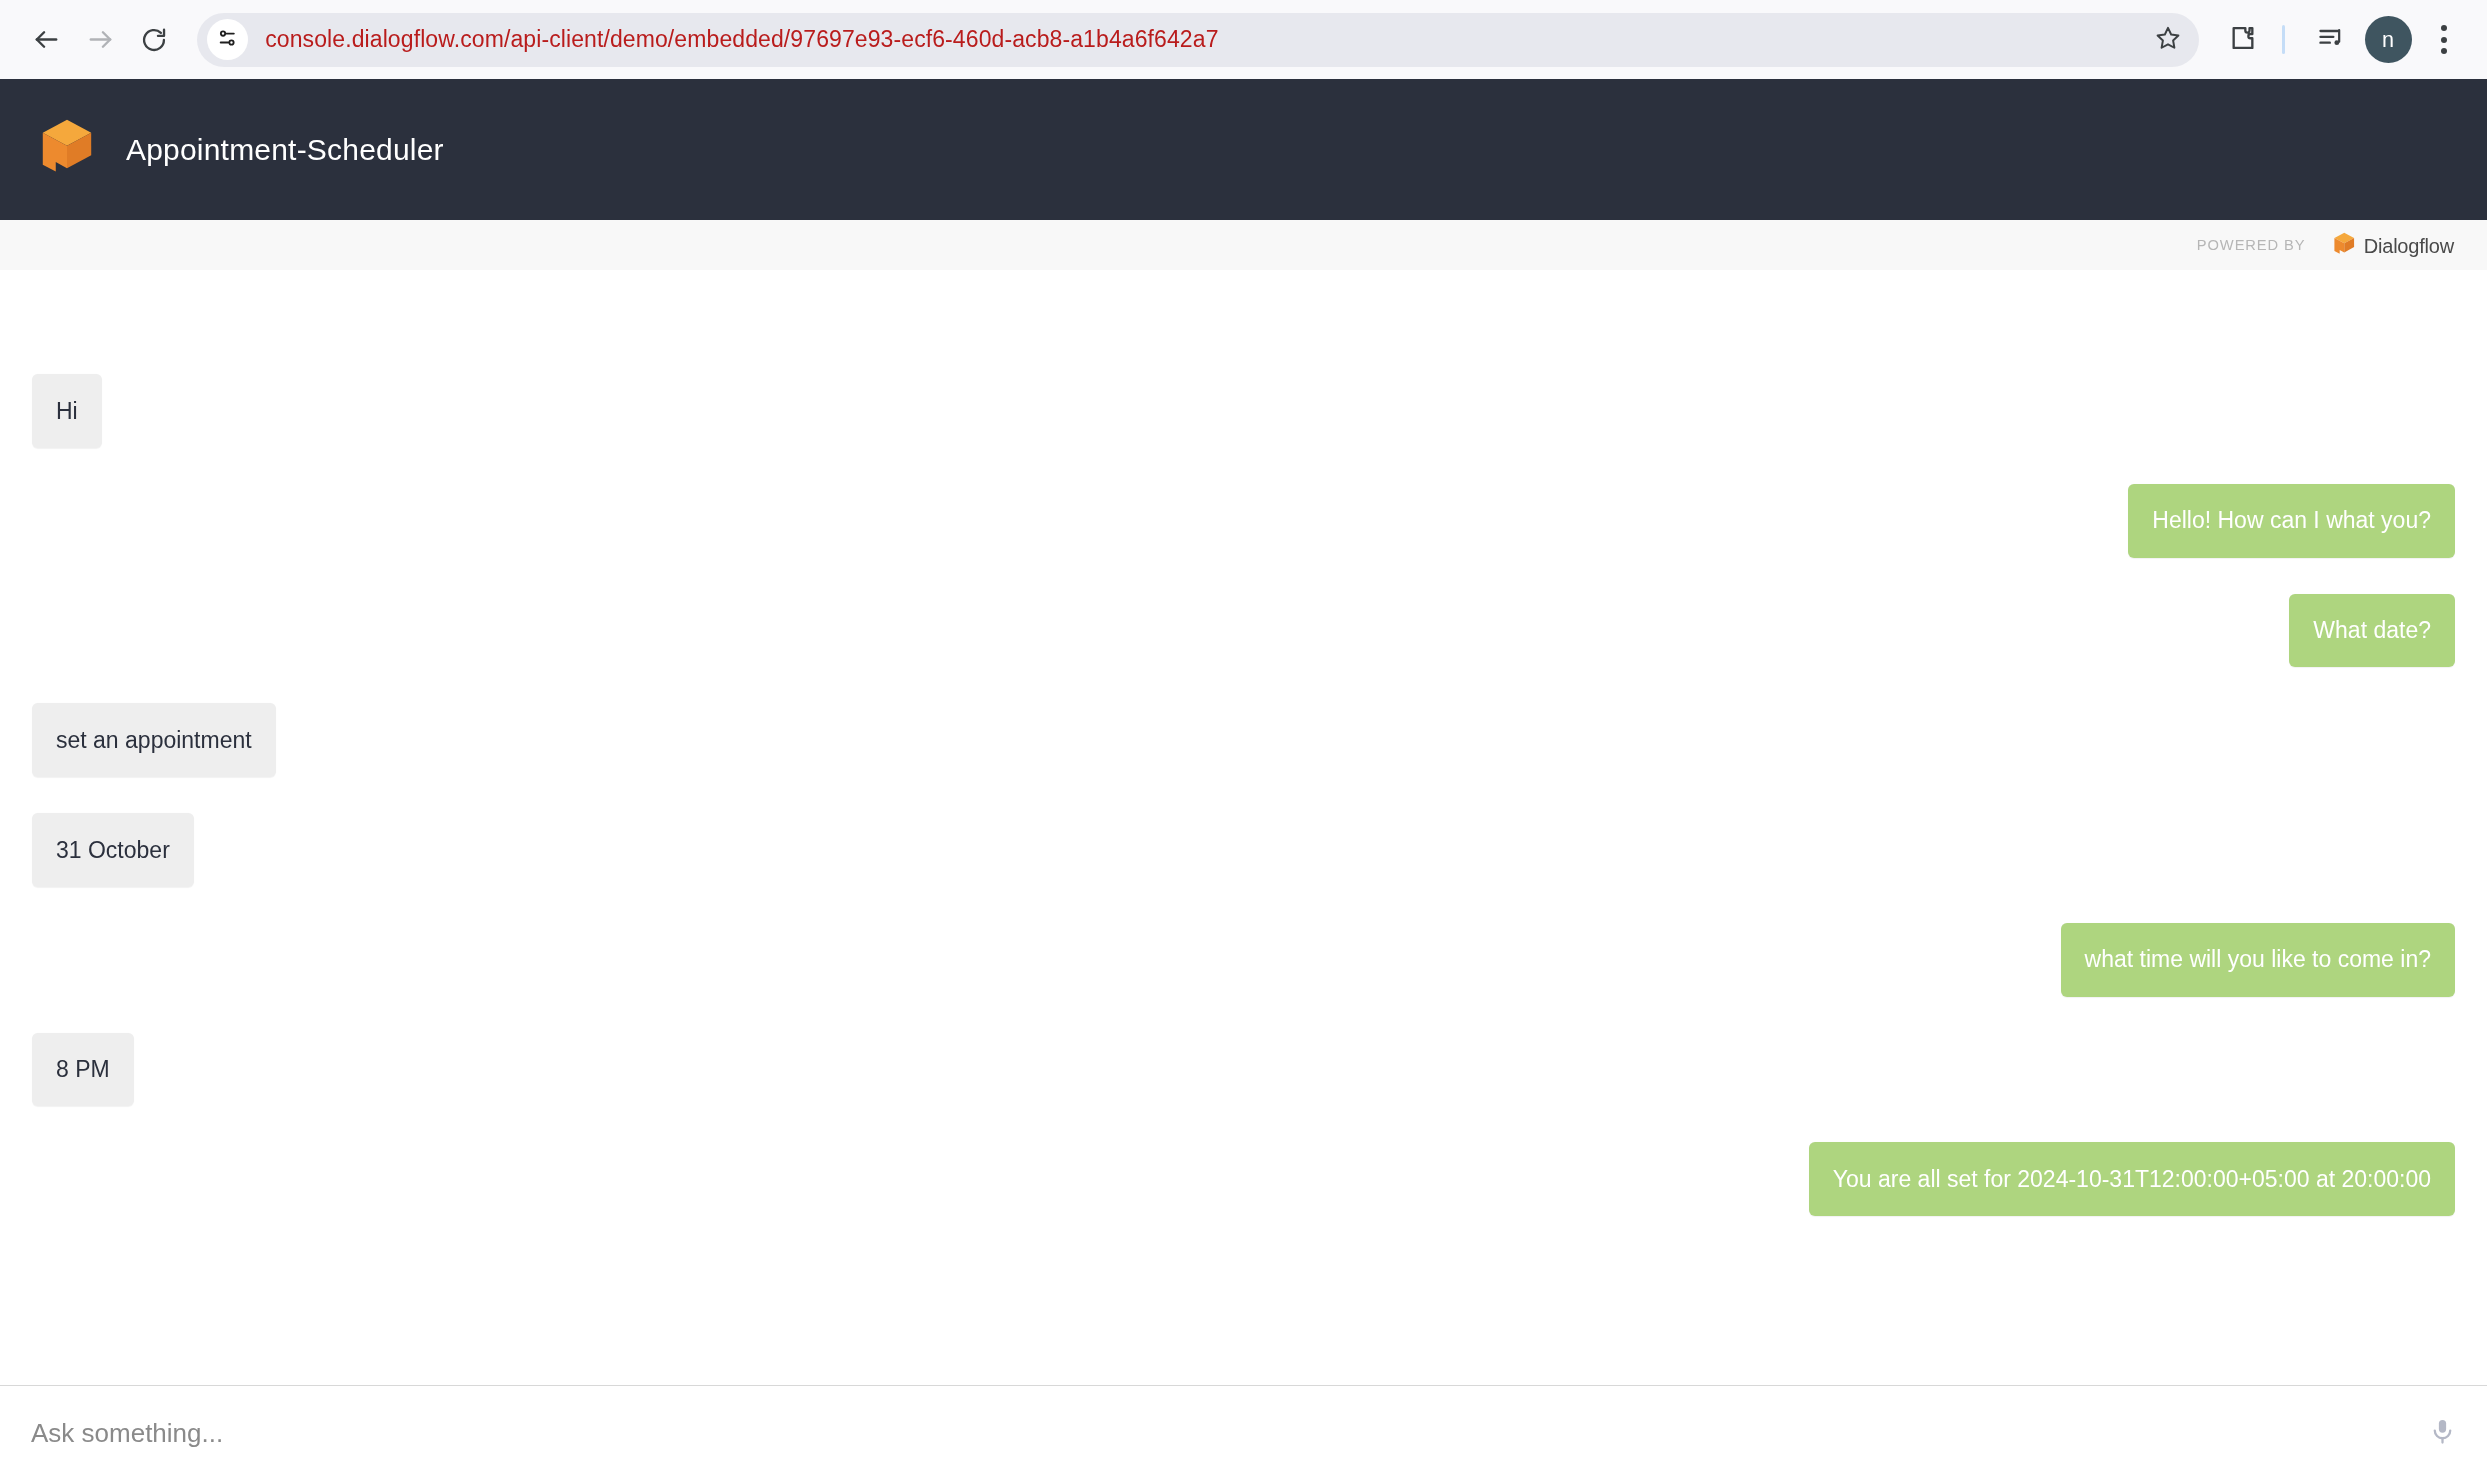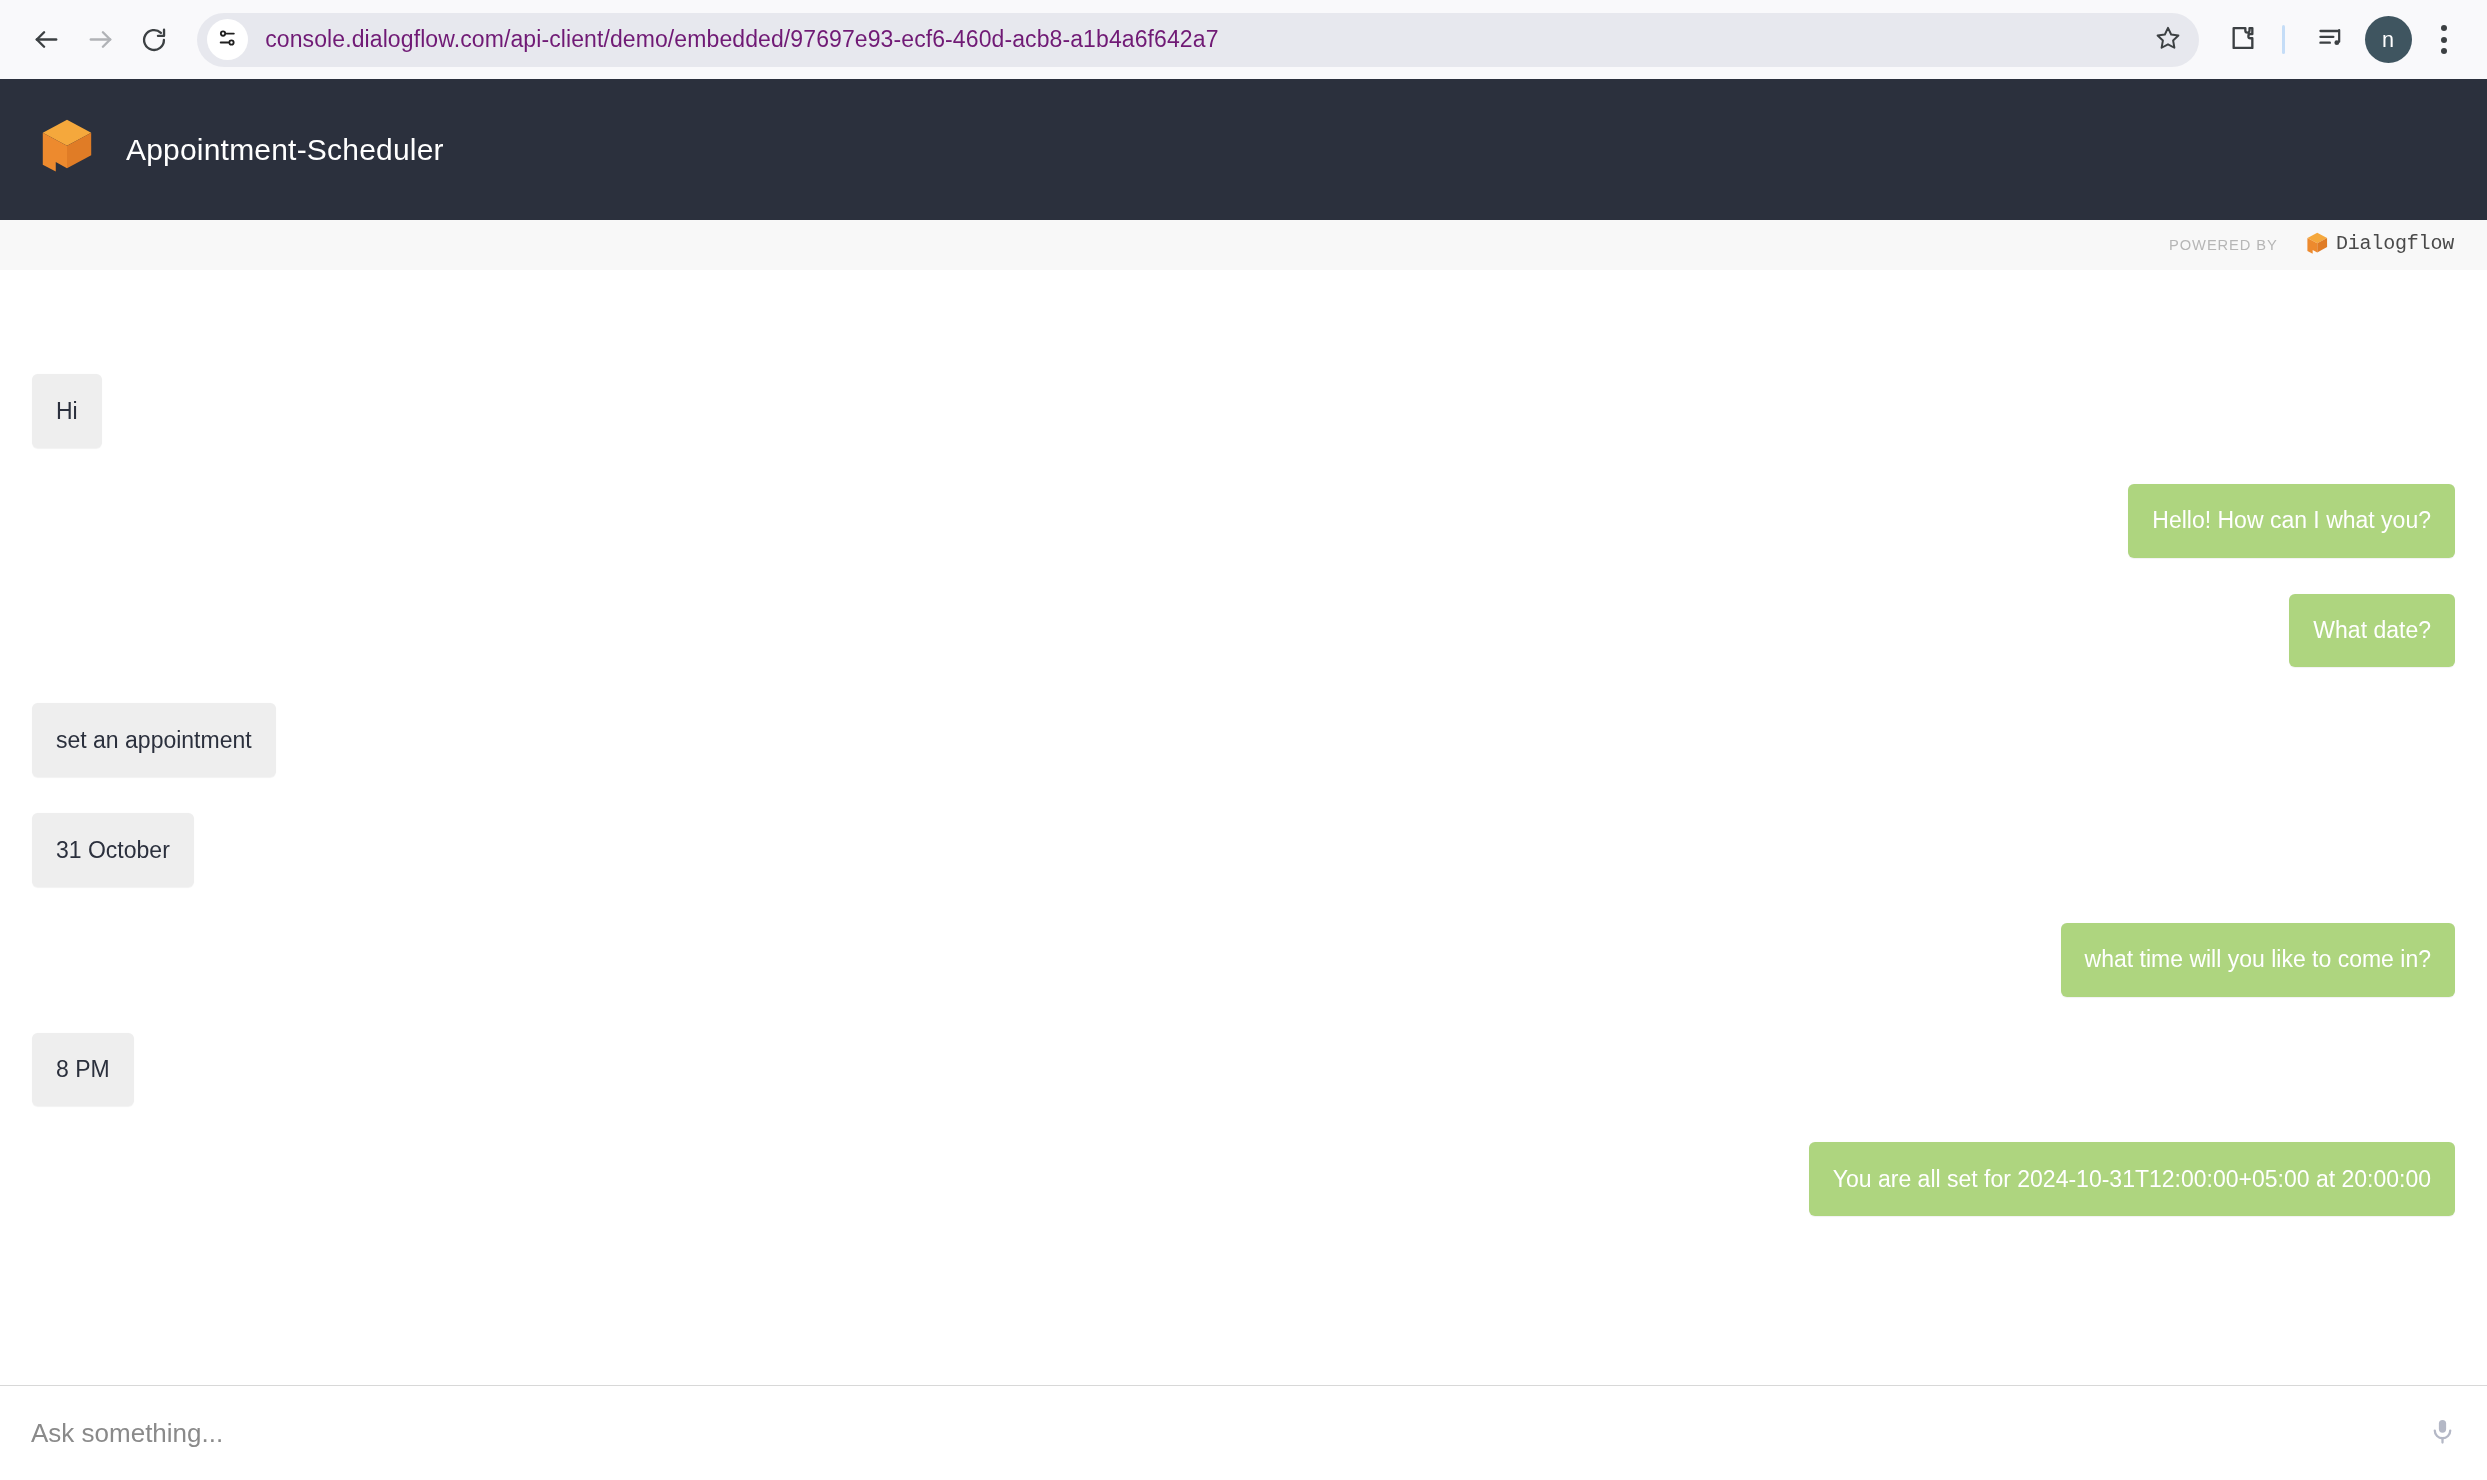--- a/index.html
+++ b/index.html
@@ -57,21 +57,21 @@
     display: flex;
     align-items: center;
     justify-content: center;
     flex: 0 0 auto;
     cursor: pointer;
   }
 
   .omnibox-url {
     flex: 1 1 auto;
     font-size: 23px;
-    color: #701a75;
+    color: #b91c1c;
     letter-spacing: 0.1px;
     white-space: nowrap;
     overflow: hidden;
     text-overflow: clip;
     padding-left: 17.3px;
     cursor: text;
     font-weight: 400;
   }
 
   .star-btn {
@@ -165,23 +165,22 @@
     gap: 28px;
   }
   .powered-label {
     font-size: 14.7px;
     letter-spacing: 0.9px;
     color: #b6b6b6;
     font-weight: 400;
   }
   .powered-brand {
     display: flex;
-    align-items: flex-start;
+    align-items: flex-end;
     gap: 7.8px;
-    font-family: Liberation Mono, monospace;
   }
   .powered-brand-logo { width: 22.5px; height: 26px; display:block; }
   .powered-brand-name {
     font-size: 20px;
     color: #4a4a4a;
     letter-spacing: -0.2px;
   }
 
   
   .chat-area {

